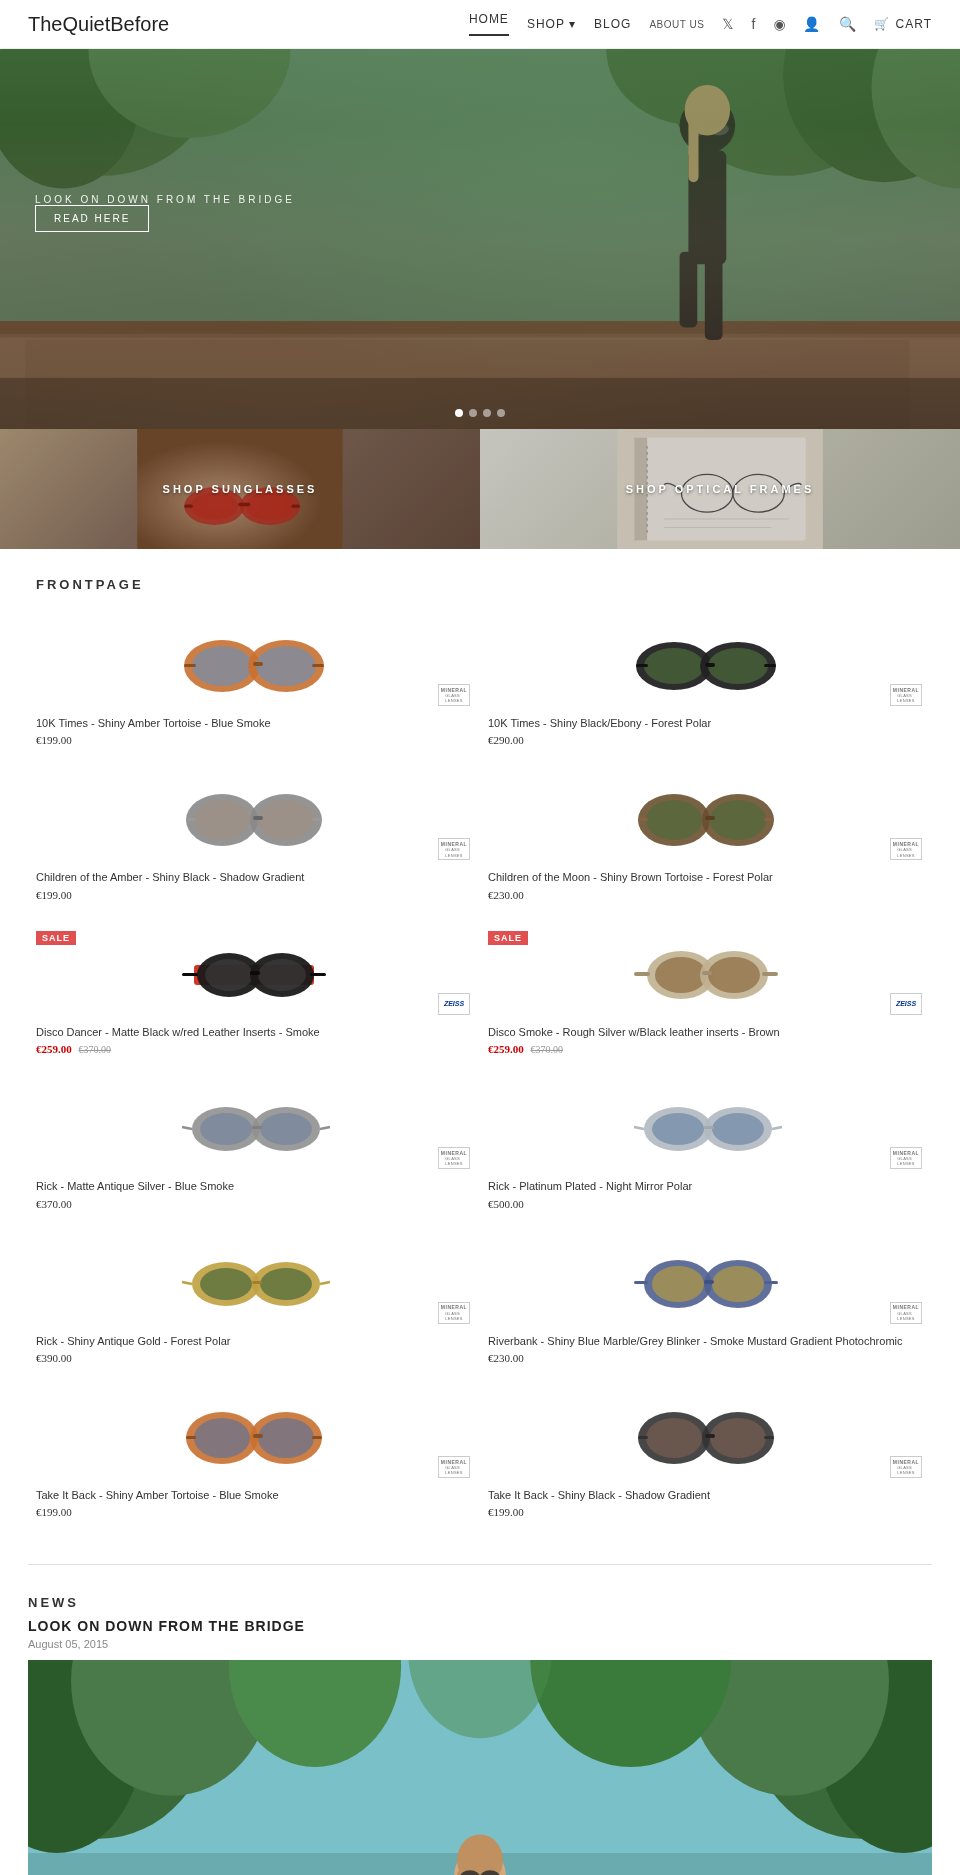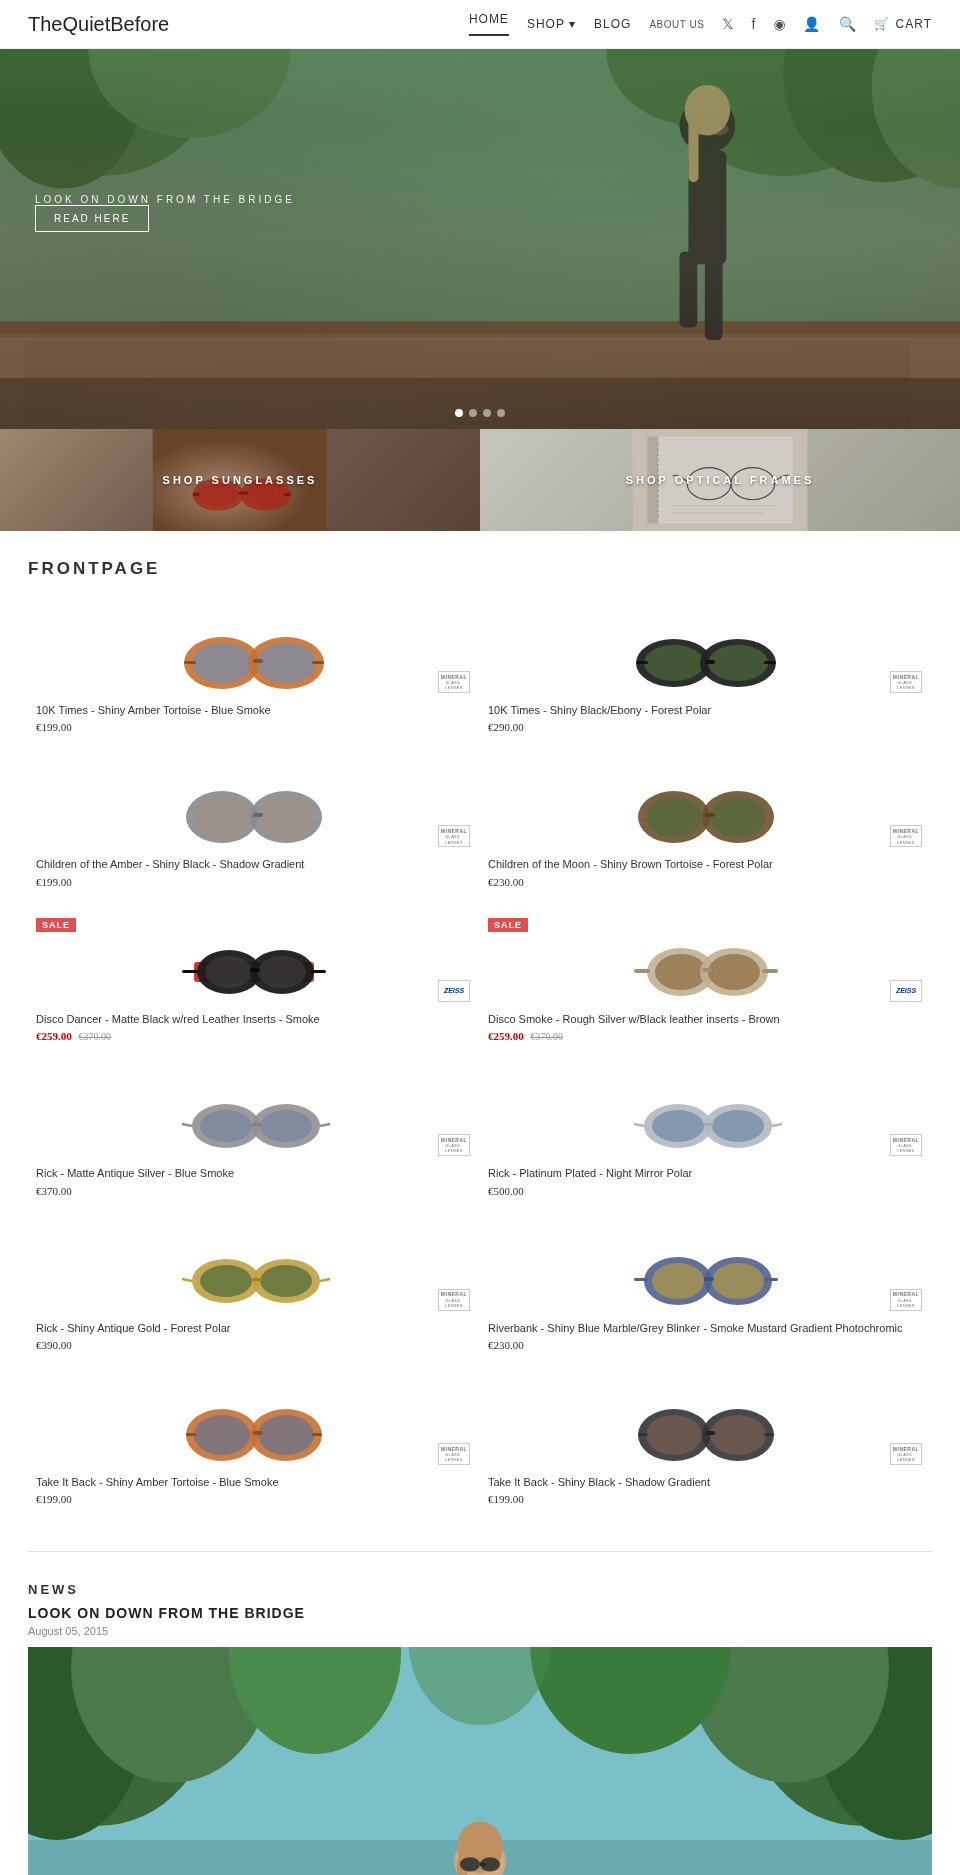--- a/index.html
+++ b/index.html
@@ -123,21 +123,21 @@
       width: 8px; height: 8px;
       border-radius: 50%;
       background: rgba(255,255,255,0.5);
     }
     .hero-dot.active { background: #fff; }
 
     
     .category-row {
       display: flex;
       width: 100%;
-      height: 102px;
+      height: 120px;
     }
     .category-box {
       flex: 1;
       position: relative;
       overflow: hidden;
       cursor: pointer;
     }
     .category-box-bg {
       position: absolute;
       inset: 0;
@@ -155,46 +155,47 @@
       font-size: 11px;
       letter-spacing: 3px;
       text-transform: uppercase;
       font-weight: 600;
       text-shadow: 0 1px 3px rgba(0,0,0,0.5);
       background: rgba(0,0,0,0.15);
     }
 
     
     .section-title {
-      font-size: 17px;
+      font-size: 13px;
       letter-spacing: 3px;
       text-transform: uppercase;
       padding: 28px 28px 16px;
       color: #333;
       font-weight: 600;
+      margin-left: 8px;
     }
 
     
     .product-grid {
       display: grid;
       grid-template-columns: repeat(2, 1fr);
       gap: 0;
       padding: 0 28px 20px;
     }
     .product-card {
       padding: 10px 8px 16px;
       cursor: pointer;
       position: relative;
     }
     .product-img-wrap {
       position: relative;
       width: 100%;
       height: 90px;
       display: flex;
-      align-items: flex-end;
+      align-items: center;
       justify-content: center;
       margin-bottom: 8px;
     }
     .product-badge {
       position: absolute;
       top: 4px;
       left: 0px;
       background: #e05050;
       color: #fff;
       font-size: 9px;

